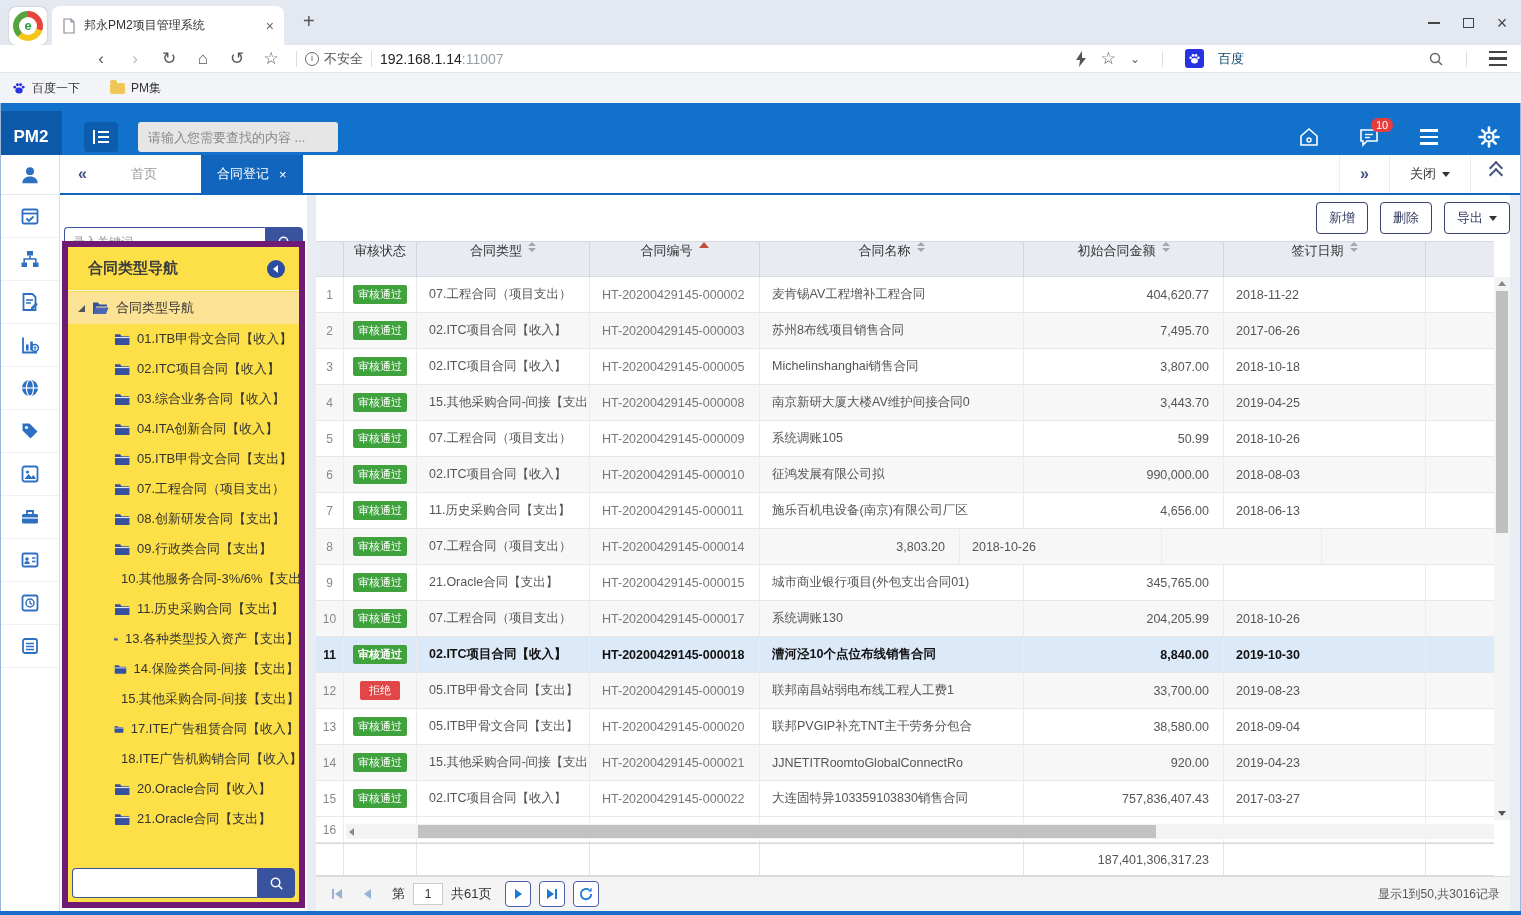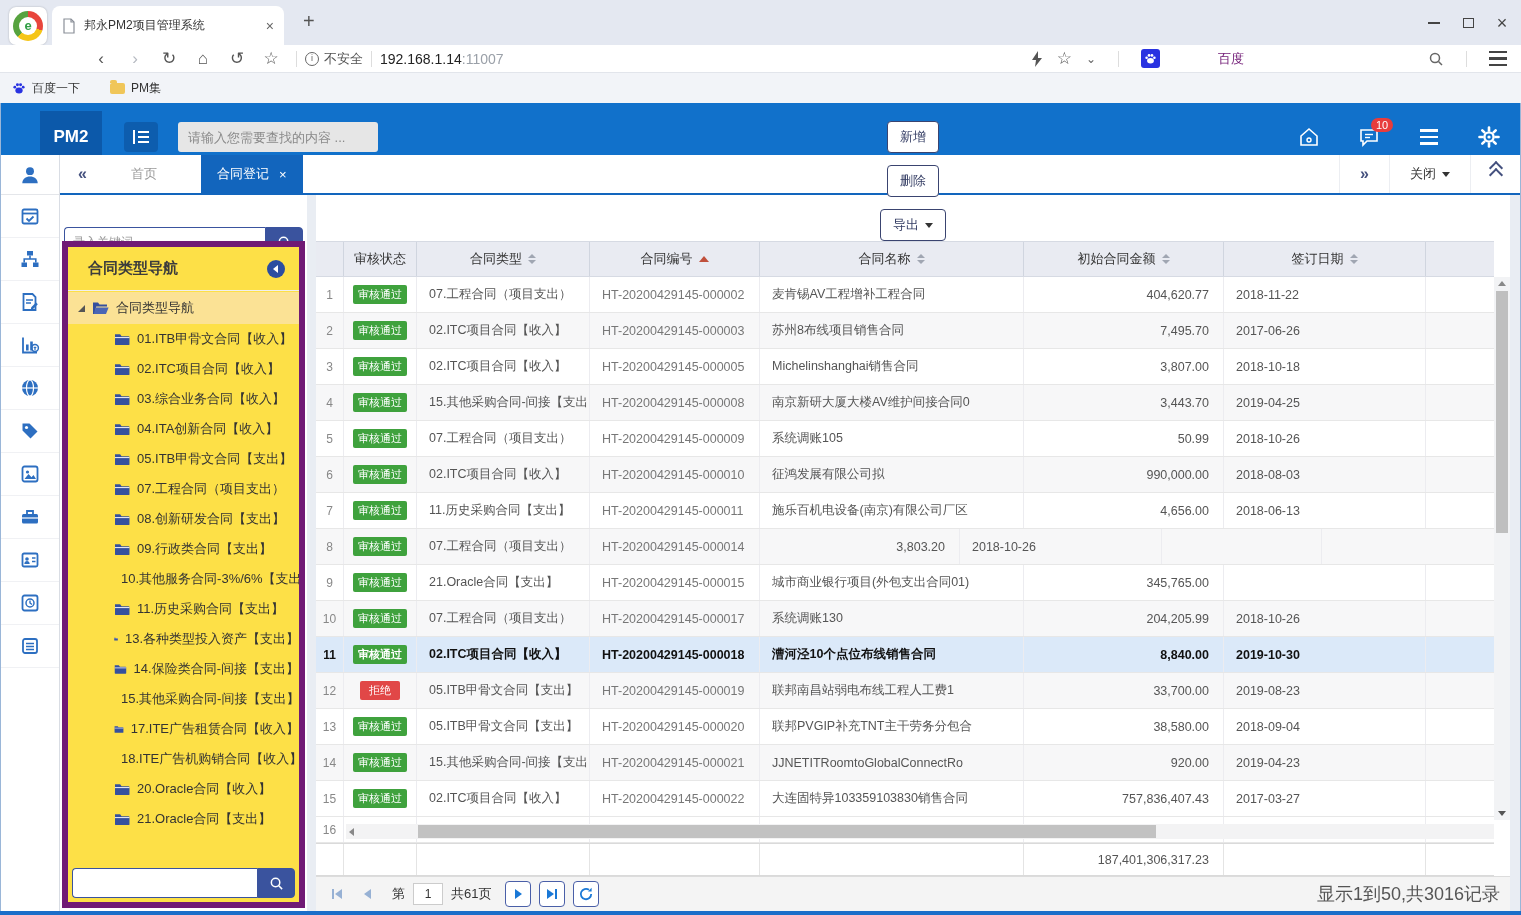--- a/index.html
+++ b/index.html
@@ -22,30 +22,30 @@
 
   .addressbar { position:absolute; top:45px; left:0; width:1521px; height:28px; background:#fff; border-bottom:1px solid #e2e5eb; display:flex; align-items:center; padding:0 14px 0 84px; color:#555; }
   .nav-glyph { font-size:17px; color:#555; width:34px; text-align:center; line-height:1; }
   .vsep { width:1px; height:16px; background:#ddd; margin:0 8px; }
   .info-i { width:14px; height:14px; border:1.2px solid #666; border-radius:50%; font-size:9px; line-height:11px; text-align:center; color:#666; margin-right:5px; }
   .sec-label { font-size:13px; color:#555; }
   .url-host { font-size:14px; color:#222; }
   .url-port { font-size:14px; color:#9aa0a8; }
   .addr-right { margin-left:auto; display:flex; align-items:center; gap:14px; }
   .baidu-chip { width:19px; height:19px; background:#2932e1; border-radius:3px; display:flex; align-items:center; justify-content:center; }
-  .addr-ph { color:#701a75; font-size:13px; margin-right:170px;margin-left:44px; }
+  .addr-ph { color:#0c4a6e; font-size:13px; margin-right:170px; }
   .chev-down { font-size:12px; color:#666; }
 
   .bookmarks { position:absolute; top:73px; left:0; width:1521px; height:30px; background:#f2f4f8; display:flex; align-items:center; gap:30px; padding-left:12px; font-size:12px; color:#333; }
   .bm-item { display:flex; align-items:center; gap:6px; }
   .folder-yellow { width:15px; height:11px; background:#f0c659; border-radius:2px; position:relative; }
   .folder-yellow:before { content:""; position:absolute; top:-3px; left:0; width:7px; height:3px; background:#f0c659; border-radius:2px 2px 0 0; }
 
   
-  .appheader { position:absolute; top:103px; left:0; width:1521px; height:68px; background:#1171cb; display:flex; align-items:center;padding-left:40px; }
+  .appheader { position:absolute; top:103px; left:0; width:1521px; height:68px; background:#1171cb; display:flex; align-items:center; }
   .pm2-logo { width:62px; height:52px; background:#0c59aa; color:#fff; font-weight:bold; font-size:17px; display:flex; align-items:center; justify-content:center; }
   .collapse-btn { margin-left:22px; width:34px; height:30px; background:#0d5dae; border-radius:4px; display:flex; align-items:center; justify-content:center; gap:3px; }
   .cb-vbar { width:2px; height:14px; background:#fff; }
   .cb-lines { display:flex; flex-direction:column; gap:3px; }
   .cb-lines i { display:block; width:11px; height:2px; background:#fff; }
   .gsearch { margin-left:20px; width:200px; height:30px; background:#e6e6e6; border-radius:3px; border:none; padding:0 10px; font-size:13px; color:#444; font-family:"Liberation Sans",sans-serif; }
   .gsearch::placeholder { color:#8a8a8a; }
   .hdr-icons { margin-left:auto; display:flex; align-items:center; gap:36px; padding-right:20px; }
   .hdr-ic { position:relative; width:24px; height:24px; display:flex; align-items:center; justify-content:center; }
   .hdr-badge { position:absolute; top:-7px; left:14px; background:#e83c3c; color:#fff; font-size:11px; line-height:14px; padding:0 5px; border-radius:8px; }
@@ -80,27 +80,27 @@
   .tree-collapse { width:18px; height:18px; border-radius:50%; background:#2b4da0; display:flex; align-items:center; justify-content:center; }
   .tree-collapse i { width:0; height:0; border-top:4px solid transparent; border-bottom:4px solid transparent; border-right:5px solid #fff; margin-right:1px; }
   .tree-list { position:absolute; top:45px; left:0; right:0; bottom:42px; overflow:hidden; }
   .tree-root { height:32px; background:#fbe295; display:flex; align-items:center; gap:7px; padding-left:10px; font-size:13px; color:#333; }
   .expander { width:0; height:0; border-left:7px solid transparent; border-bottom:7px solid #555; }
   .tree-item { height:30px; display:flex; align-items:center; gap:7px; padding-left:46px; font-size:13px; color:#333; white-space:nowrap; }
   .tree-foot { position:absolute; bottom:4px; left:4px; right:4px; height:30px; display:flex; }
 
   
   .main-col { position:absolute; left:256px; top:0; width:1194px; height:716px; background:#fff; }
-  .toolbar { position:absolute; top:0; left:0; right:0; height:46px; display:flex; justify-content:flex-end; align-items:center; gap:12px; padding-right:0;flex-direction:column; }
+  .toolbar { position:absolute; top:0; left:0; right:0; height:46px; display:flex; justify-content:flex-end; align-items:center; gap:12px; padding-right:0; }
   .tool-btn { background:#fff; border:1px solid #3a4470; border-radius:4px; color:#333c63; font-size:13px; padding:6px 12px; display:flex; align-items:center; gap:6px; font-family:"Liberation Sans",sans-serif; }
   .tool-caret { width:0; height:0; border-left:4px solid transparent; border-right:4px solid transparent; border-top:5px solid #333; }
 
   .grid { position:absolute; top:46px; left:0; width:1194px; height:635px; }
   .ghead { position:absolute; top:0; left:0; width:1178px; height:36px; background:#e9ebf2; border-top:1px solid #d6dae3; border-bottom:1px solid #d6dae3; display:flex; overflow:hidden; }
-  .hc { display:flex; align-items:center; justify-content:center; gap:6px; border-right:1px solid #d0d5df; color:#333; font-size:13px; flex:none; overflow:hidden; white-space:nowrap; }
+  .hc { display:flex; justify-content:center; gap:6px; border-right:1px solid #d0d5df; color:#333; font-size:13px; flex:none; overflow:hidden; white-space:nowrap; }
   .w0{width:28px}.w1{width:73px}.w2{width:173px}.w3{width:170px}.w4{width:264px}.w5{width:200px}.w6{width:202px}.w7{width:160px}
   .sort { display:flex; flex-direction:column; gap:2px; }
   .s-up { width:0;height:0;border-left:4px solid transparent;border-right:4px solid transparent;border-bottom:4px solid #a0a6b2; }
   .s-dn { width:0;height:0;border-left:4px solid transparent;border-right:4px solid transparent;border-top:4px solid #a0a6b2; }
   .s-asc { width:0;height:0;border-left:5px solid transparent;border-right:5px solid transparent;border-bottom:6px solid #c0503c; }
 
   .gbody { position:absolute; top:36px; left:0; width:1178px; height:566px; overflow:hidden; }
   .grow { display:flex; height:36px; border-bottom:1px solid #e7e7e7; background:#fff; }
   .grow.even { background:#f7f7f8; }
   .grow.hl { background:#dbe9f9; }
@@ -128,21 +128,21 @@
 
   .pager { position:absolute; bottom:0; left:0; width:1194px; height:35px; background:#f4f4f4; border-top:1px solid #dcdcdc; display:flex; align-items:center; gap:8px; padding:0 10px; font-size:13px; color:#333; }
   .pg-dis { width:22px; display:flex; align-items:center; justify-content:center; gap:1px; }
   .bar-b { width:2px; height:10px; background:#97b1d4; }
   .tri-l { width:0;height:0;border-top:5px solid transparent;border-bottom:5px solid transparent;border-right:7px solid #97b1d4; }
   .pg-input { width:30px; height:22px; border:1px solid #ccc; background:#fff; text-align:center; font-size:12px; color:#333; font-family:"Liberation Sans",sans-serif; }
   .pg-btn { width:26px; height:26px; border:1px solid #4a5fa8; border-radius:4px; background:#fff; display:flex; align-items:center; justify-content:center; gap:1px; }
   .tri-r { width:0;height:0;border-top:5px solid transparent;border-bottom:5px solid transparent;border-left:7px solid #1a78d6; }
   .bar-r { width:2px; height:10px; background:#1a78d6; }
   .pg-spacer { flex:1; }
-  .pg-info { font-size:18px; color:#555; }
+  .pg-info { font-size:12px; color:#555; }
 
   .bottombar { position:absolute; bottom:0; left:0; width:1521px; height:4px; background:#1b6ec9; }
   .edgeL { position:absolute; top:103px; left:0; width:1px; height:808px; background:#9ab6d8; }
   .edgeR { position:absolute; top:103px; right:0; width:1px; height:808px; background:#9ab6d8; }
 </style>
 </head>
 <body>
 
 <div class="tabstrip">
   <div class="browser-logo">

